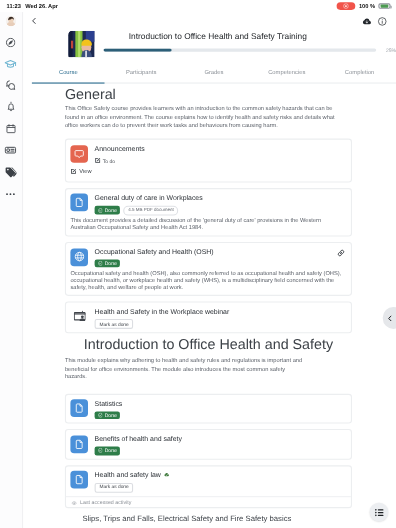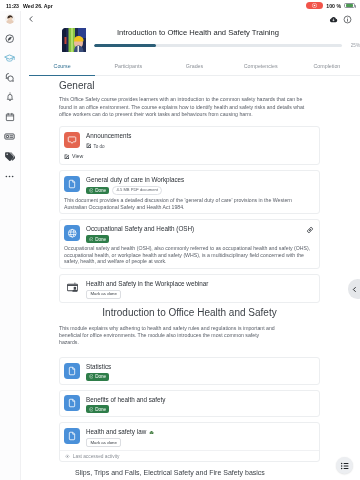--- a/index.html
+++ b/index.html
@@ -49,21 +49,21 @@
   
   .tabs { position:absolute; left:8px; top:52px; width:331px; display:flex;
           border-bottom:0.7px solid #eceef0; }
   .tab { flex:1; text-align:center; font-size:5.3px; color:#8b9097; padding-bottom:5.6px;
          border-bottom:1.3px solid transparent; margin-bottom:-0.7px; }
   .tab.on { color:#2f6f91; border-bottom-color:#2f6f91; font-weight:400; }
 
   
   .body { position:absolute; left:38px; top:70px; width:261px; }
 
-  .sectitle { font-size:10px; color:#3d4248; margin:0 0 6.2px 0; line-height:9px; }
+  .sectitle { font-size:13px; color:#3d4248; margin:0 0 6.2px 0; line-height:9px; }
   .sectitle.sep { margin-top:5px;text-align:center; }
   .sectxt { font-size:5.2px; color:#5b6069; line-height:7.4px; width:246px; padding-bottom:2.8px; }
   .sectxt.narrow { width:218px; line-height:7.2px; padding-top:2px; padding-bottom:5.6px; }
 
   
   .card { border:0.7px solid #eceef0; border-radius:3px; background:#fff; margin-top:5px;
           padding:4.6px 5px 3px 4px; }
   .crow { display:flex; align-items:flex-start; }
   .cic { width:16px; height:16px; border-radius:3.4px; flex:none; display:flex;
          align-items:center; justify-content:center; }

